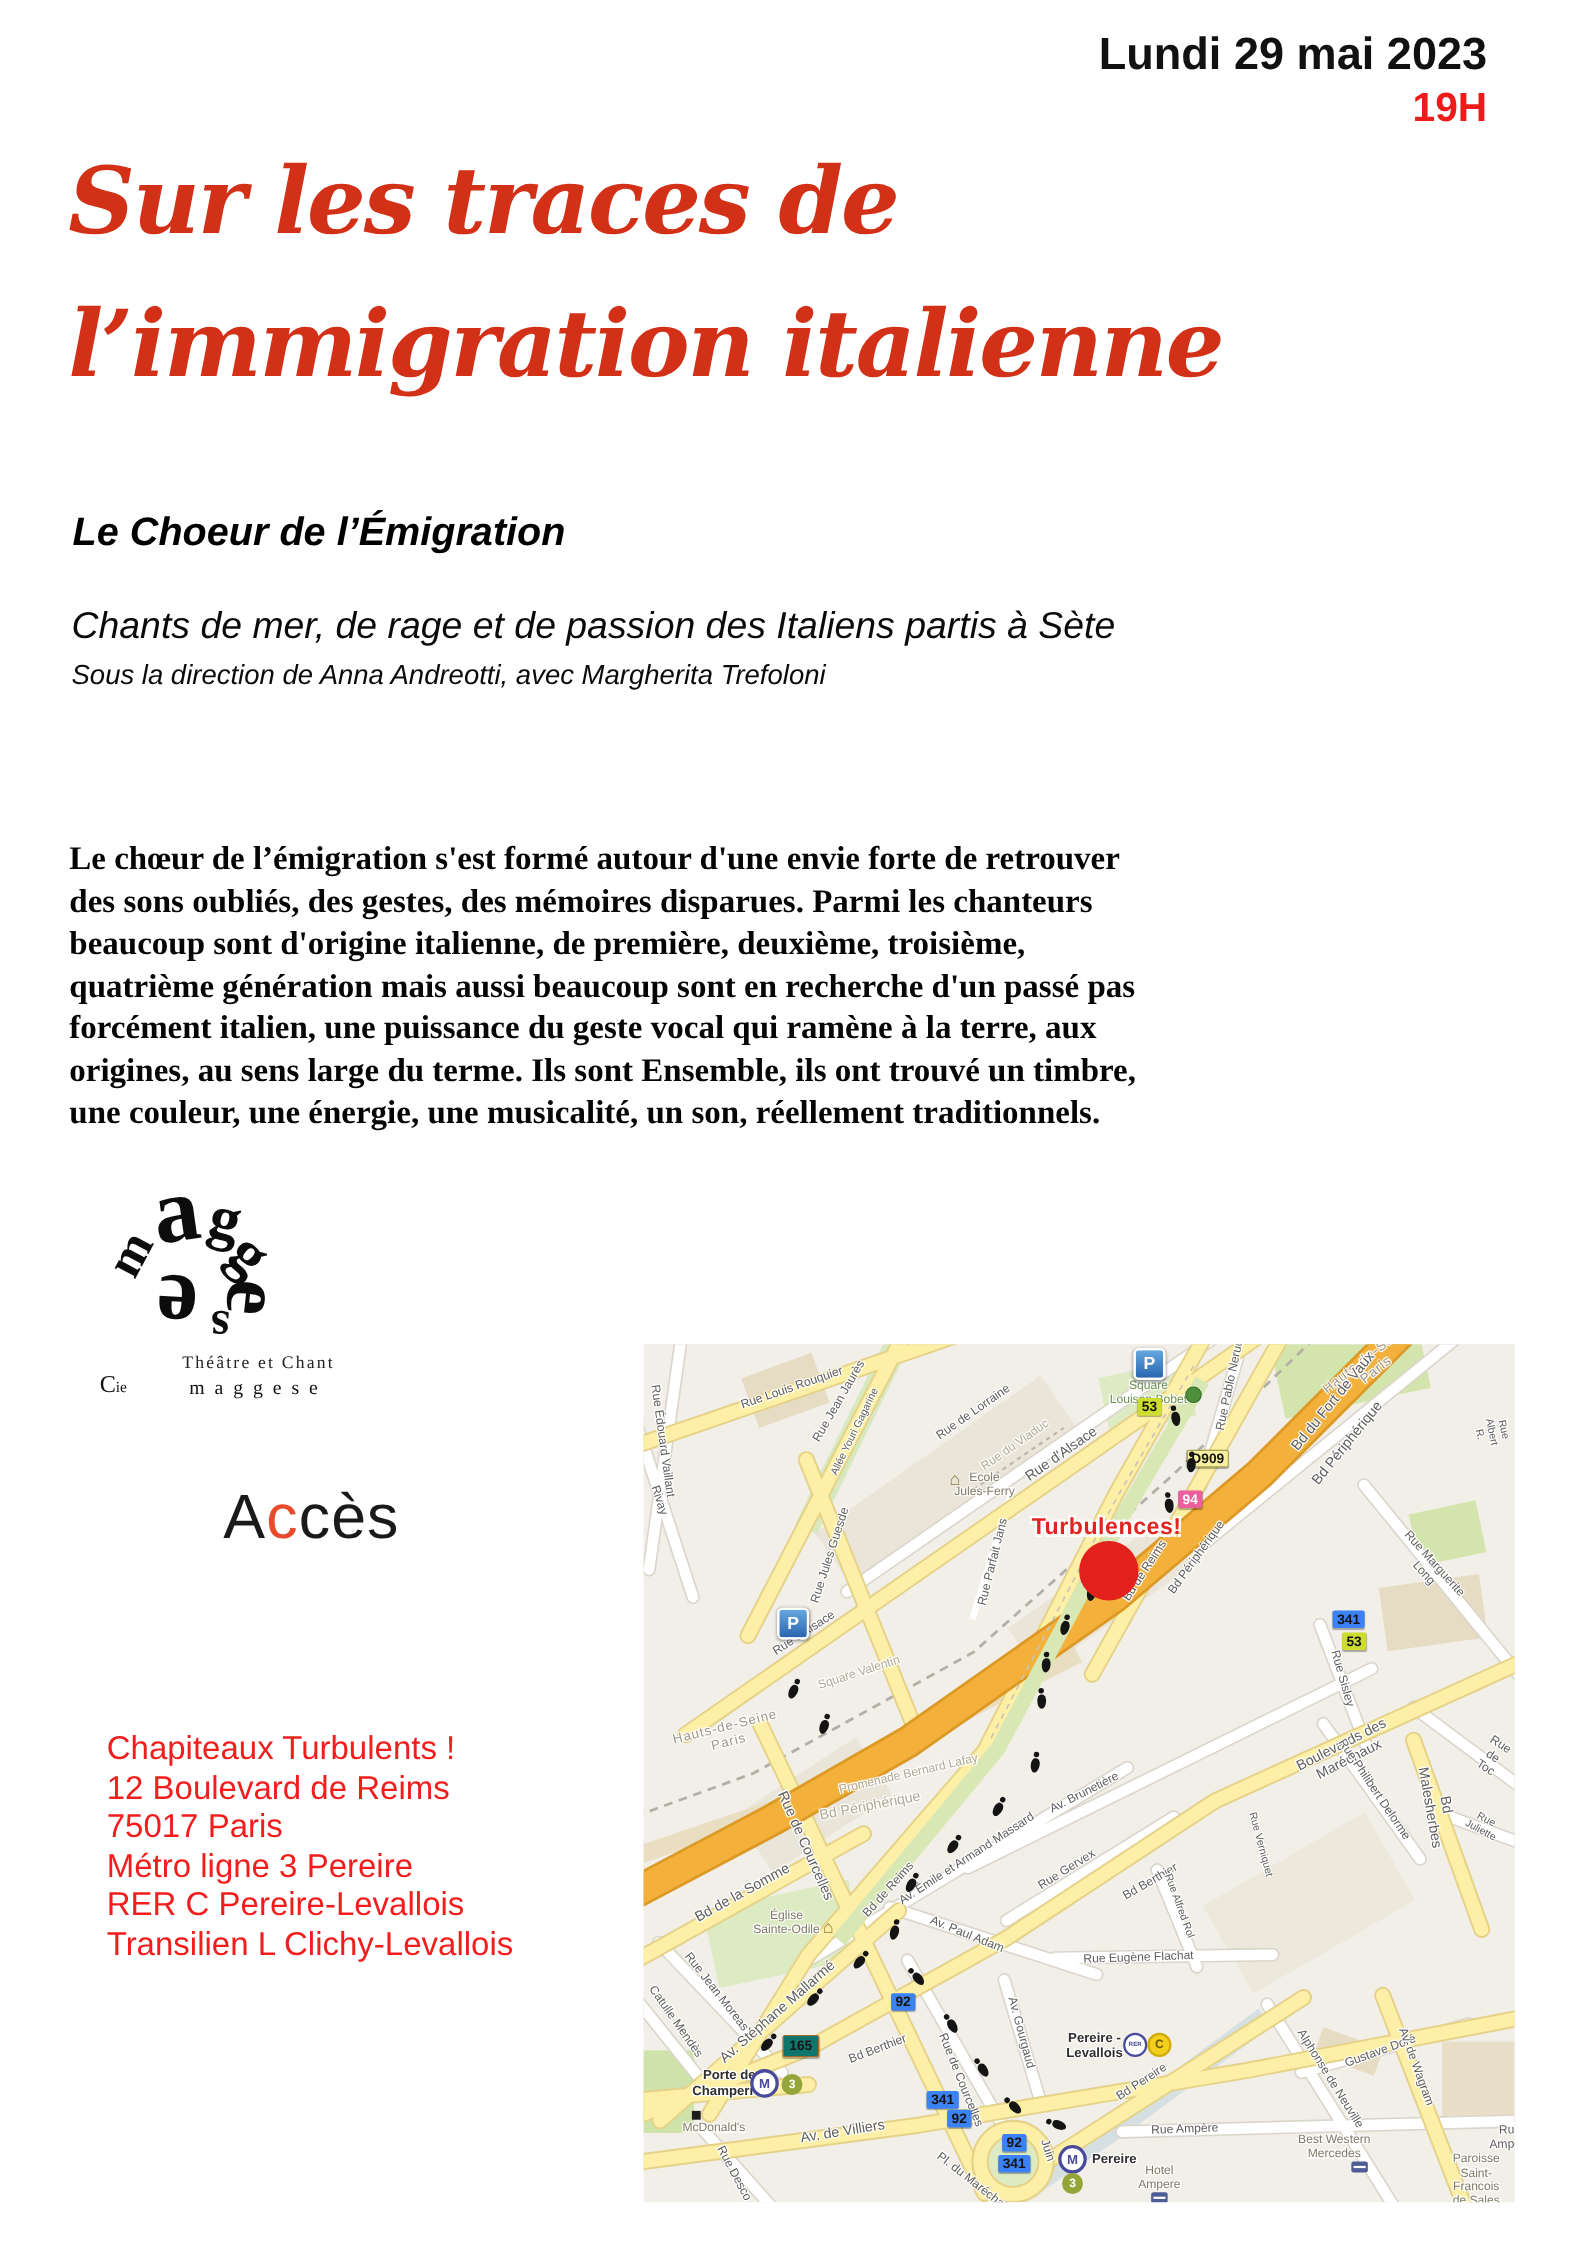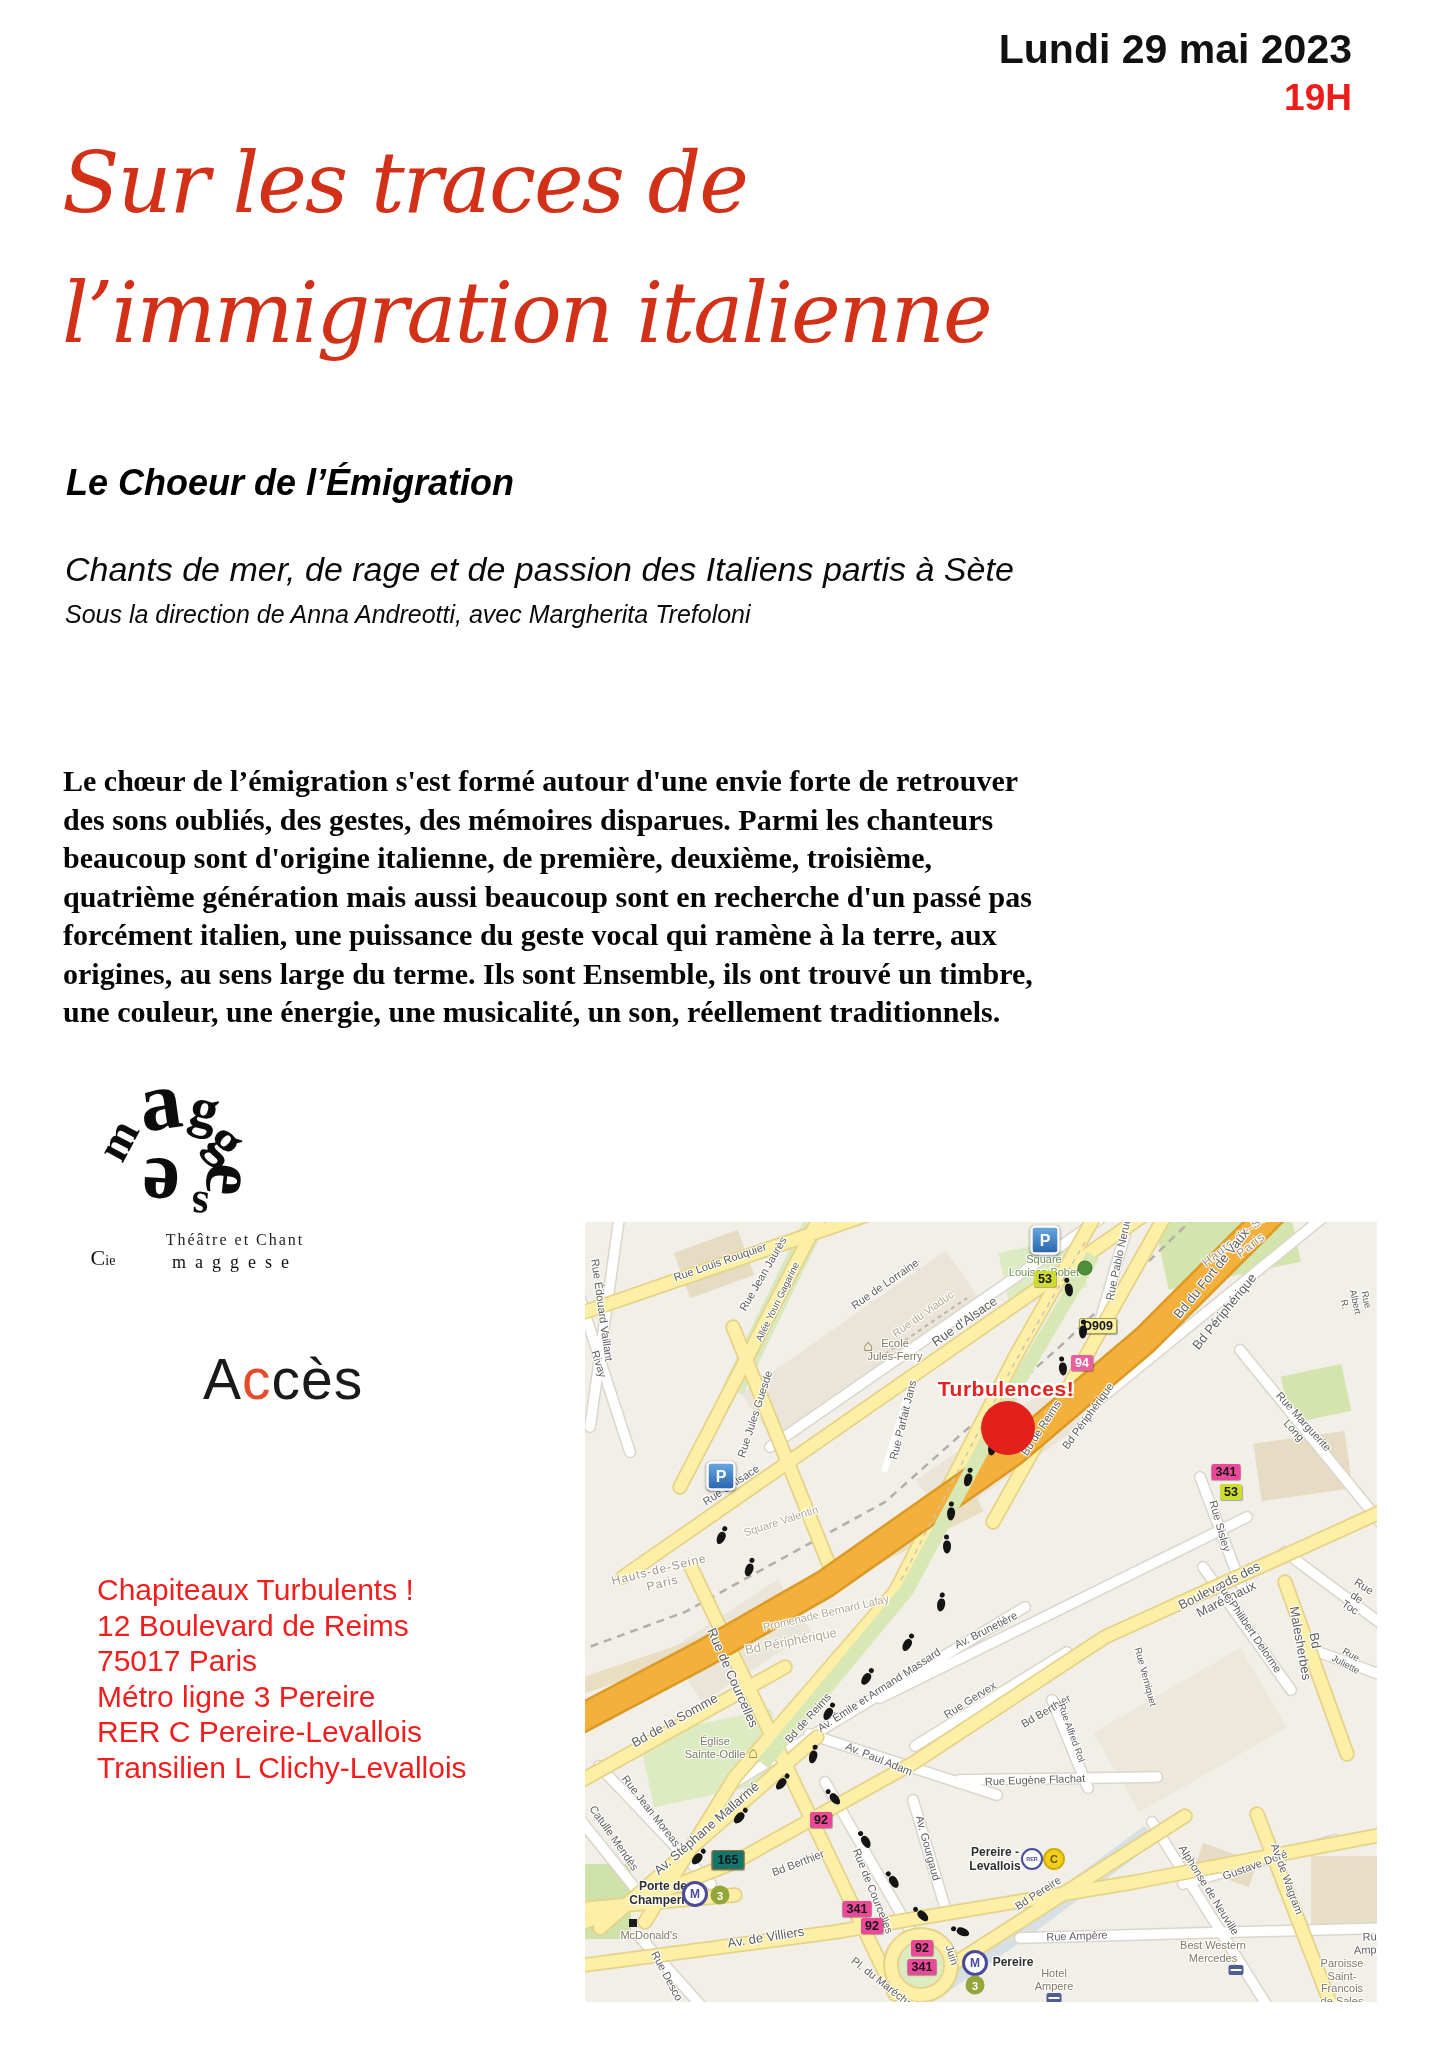--- a/index.html
+++ b/index.html
@@ -2,21 +2,21 @@
 <html><head>
 <meta charset="utf-8">
 <style>
   html,body{margin:0;padding:0}
   body{width:1448px;height:2048px;position:relative;background:#fff;overflow:hidden;
        font-family:"Liberation Sans",sans-serif}
   .date-block{position:absolute;top:26px;right:96px;text-align:right}
   .date{font-size:41px;font-weight:bold;color:#111;letter-spacing:0}
   .time{font-size:37px;font-weight:bold;margin-top:4px}
   .title{position:absolute;left:62px;top:118px;margin:0;font-family:"DejaVu Serif",serif;
-         font-style:italic;font-weight:normal;font-size:84px;line-height:130px;letter-spacing:-2px}
+         font-style:italic;font-weight:bold;font-size:84px;line-height:130px;letter-spacing:-2px}
   .title .tl{display:block;white-space:nowrap}
   .choir{position:absolute;left:66px;top:462px;font-size:36px;font-weight:bold;font-style:italic;color:#000}
   .tagline{position:absolute;left:65px;top:550px;font-size:34px;font-style:italic;color:#0a0a0a;white-space:nowrap}
   .direction{position:absolute;left:65px;top:600px;font-size:25px;font-style:italic;color:#0a0a0a}
   .desc{position:absolute;left:63px;top:762px;width:990px;margin:0;font-family:"Liberation Serif",serif;
         font-weight:bold;font-size:30px;line-height:38.5px;color:#050505}
   
   .logo{position:absolute;left:75px;top:1060px;width:240px;height:220px}
   .lg{position:absolute;font-family:"Liberation Serif",serif;font-weight:bold;color:#0c0c0c;line-height:1}
   .logo-caption{position:absolute;left:160px;top:180px;transform:translate(-50%,-50%);
@@ -38,21 +38,21 @@
   .ml.sm{font-size:9.5px}
   .ml.dim{color:#b1a995}
   .ml.bnd{color:#9b978e;font-size:12px;letter-spacing:1px}
   .ml.area{color:#6e9150}
   .ml.poi{color:#7f7b67}
   .ml.place{color:#2e2e2e;font-weight:bold;font-size:12px}
   .ml.turb{color:#e42320;font-weight:bold;font-size:21px;letter-spacing:.5px;
       text-shadow:2px 2px 0 #fff,-2px -2px 0 #fff,2px -2px 0 #fff,-2px 2px 0 #fff,0 0 4px #fff}
   .bdg{position:absolute;font-weight:bold;font-size:12.5px;padding:1px 4px;border-radius:2px;color:#151515;
       box-shadow:0 1px 1px rgba(0,0,0,.3);white-space:nowrap}
-  .bdg.y{background:#ec4899}
+  .bdg.y{background:#3b82f6}
   .bdg.yg{background:#cddc2e}
   .bdg.pk{background:#ec5f9d;color:#fff}
   .bdg.dy{background:#f8f0a0;border:1px solid #a8a251;padding:0 3px}
   .bdg.or{background:#0f766e;border:1px solid #a86a28;padding:2px 5px}
   .icn{position:absolute;display:flex;align-items:center;justify-content:center;font-weight:bold}
   .icn.parking{width:25px;height:25px;border-radius:5px;background:linear-gradient(#66a7e0,#2a66b0);
       border:2px solid #fff;box-shadow:0 1px 3px rgba(0,0,0,.45);color:#fff;font-size:16px}
   .icn.metro{width:20px;height:20px;border-radius:50%;background:#fff;border:3px solid #4a4a9c;color:#4a4a9c;font-size:12px}
   .icn.line3{width:19px;height:19px;border-radius:50%;background:#94a53a;color:#fff;font-size:11px}
   .icn.rer{width:18px;height:18px;border-radius:50%;background:#fff;border:2px solid #4a4a9c;color:#4a4a9c;font-size:5.5px}

